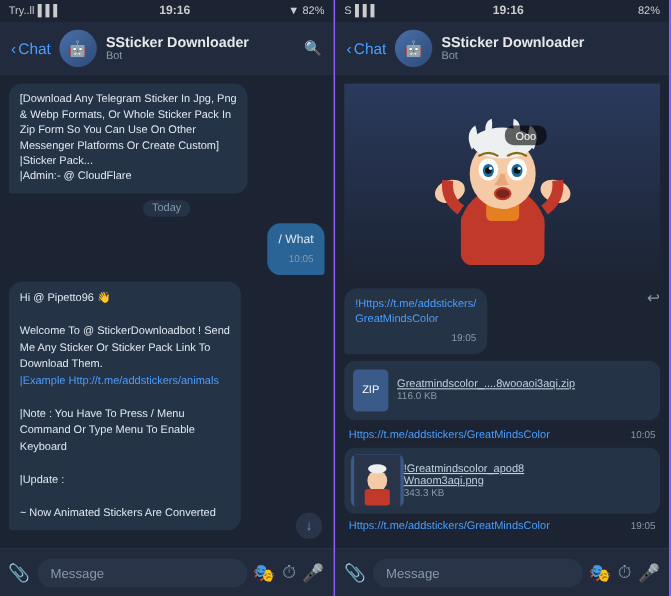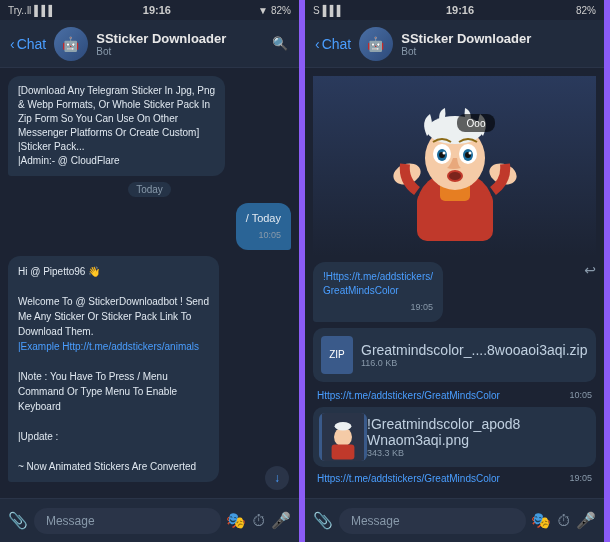--- a/index.html
+++ b/index.html
@@ -11,21 +11,21 @@
       display: flex;
       overflow: hidden;
     }
 
     .panel {
       width: 305px;
       height: 542px;
       display: flex;
       flex-direction: column;
       background: #1c2333;
-      border-right: 6px solid #8b5cf6;
+      border-right: 2px solid #8b5cf6;
       position: relative;
     }
 
     .status-bar {
       height: 20px;
       background: #1c2333;
       display: flex;
       align-items: center;
       justify-content: space-between;
       padding: 0 8px;
@@ -228,21 +228,21 @@
       border-radius: 4px;
       display: flex;
       align-items: center;
       justify-content: center;
       color: white;
       font-size: 10px;
       flex-shrink: 0;
     }
 
     .file-info { flex: 1; }
-    .file-name { font-size: 14px; color: #c0d0e0; }
+    .file-name { font-size: 10px; color: #c0d0e0; text-decoration: underline; }
     .file-size { font-size: 9px; color: #8899aa; }
 
     .thumb-bubble {
       background: #253347;
       border-radius: 10px;
       padding: 6px;
       display: flex;
       align-items: center;
       gap: 0;
     }
@@ -308,21 +308,21 @@
         Zip Form So You Can Use On Other<br>
         Messenger Platforms Or Create Custom]<br>
         |Sticker Pack...<br>
         |Admin:- @ CloudFlare
       </div>
     </div>
 
     <div class="date-divider">Today</div>
 
     <div class="msg-bubble sent">
-      <span>/ Today</span>
+      <span>/ What</span>
       <div class="msg-time">10:05</div>
     </div>
 
     <div class="msg-bubble received">
       <div style="font-size:10px; line-height:1.5;">
         Hi @ Pipetto96 👋<br><br>
         Welcome To @ StickerDownloadbot ! Send<br>
         Me Any Sticker Or Sticker Pack Link To<br>
         Download Them.<br>
         <span style="color:#4a9eff;">|Example Http://t.me/addstickers/animals</span><br><br>

